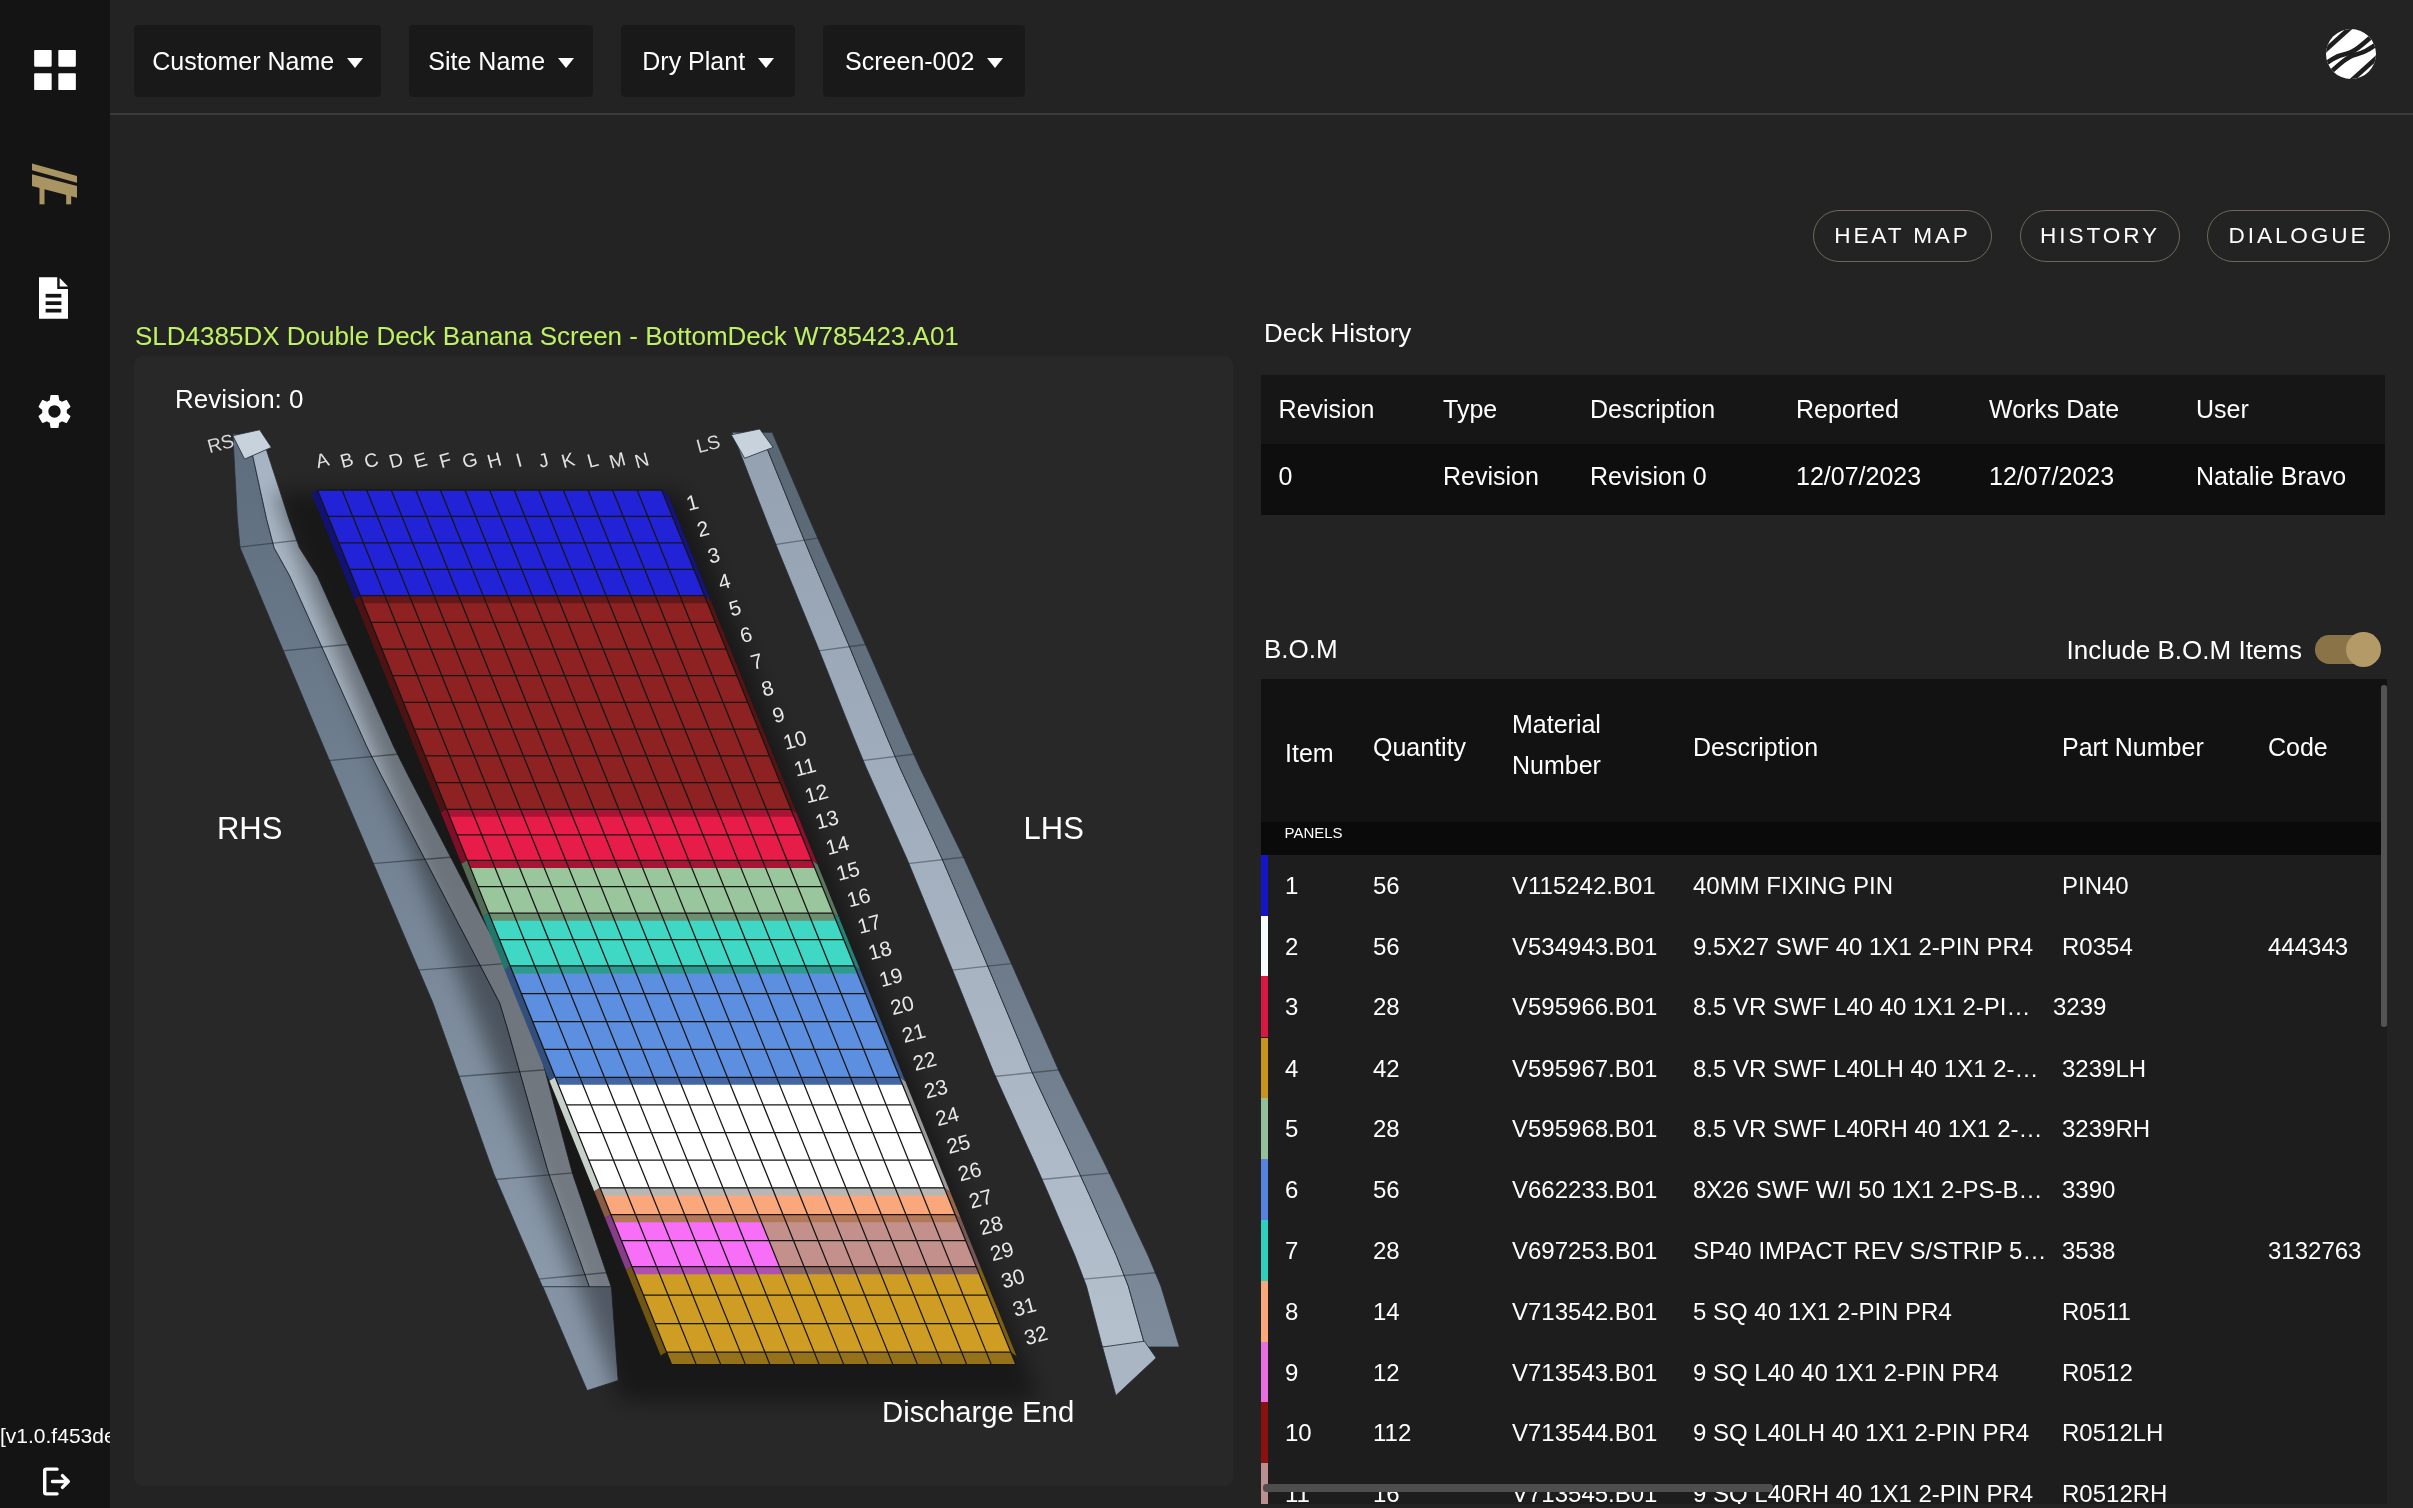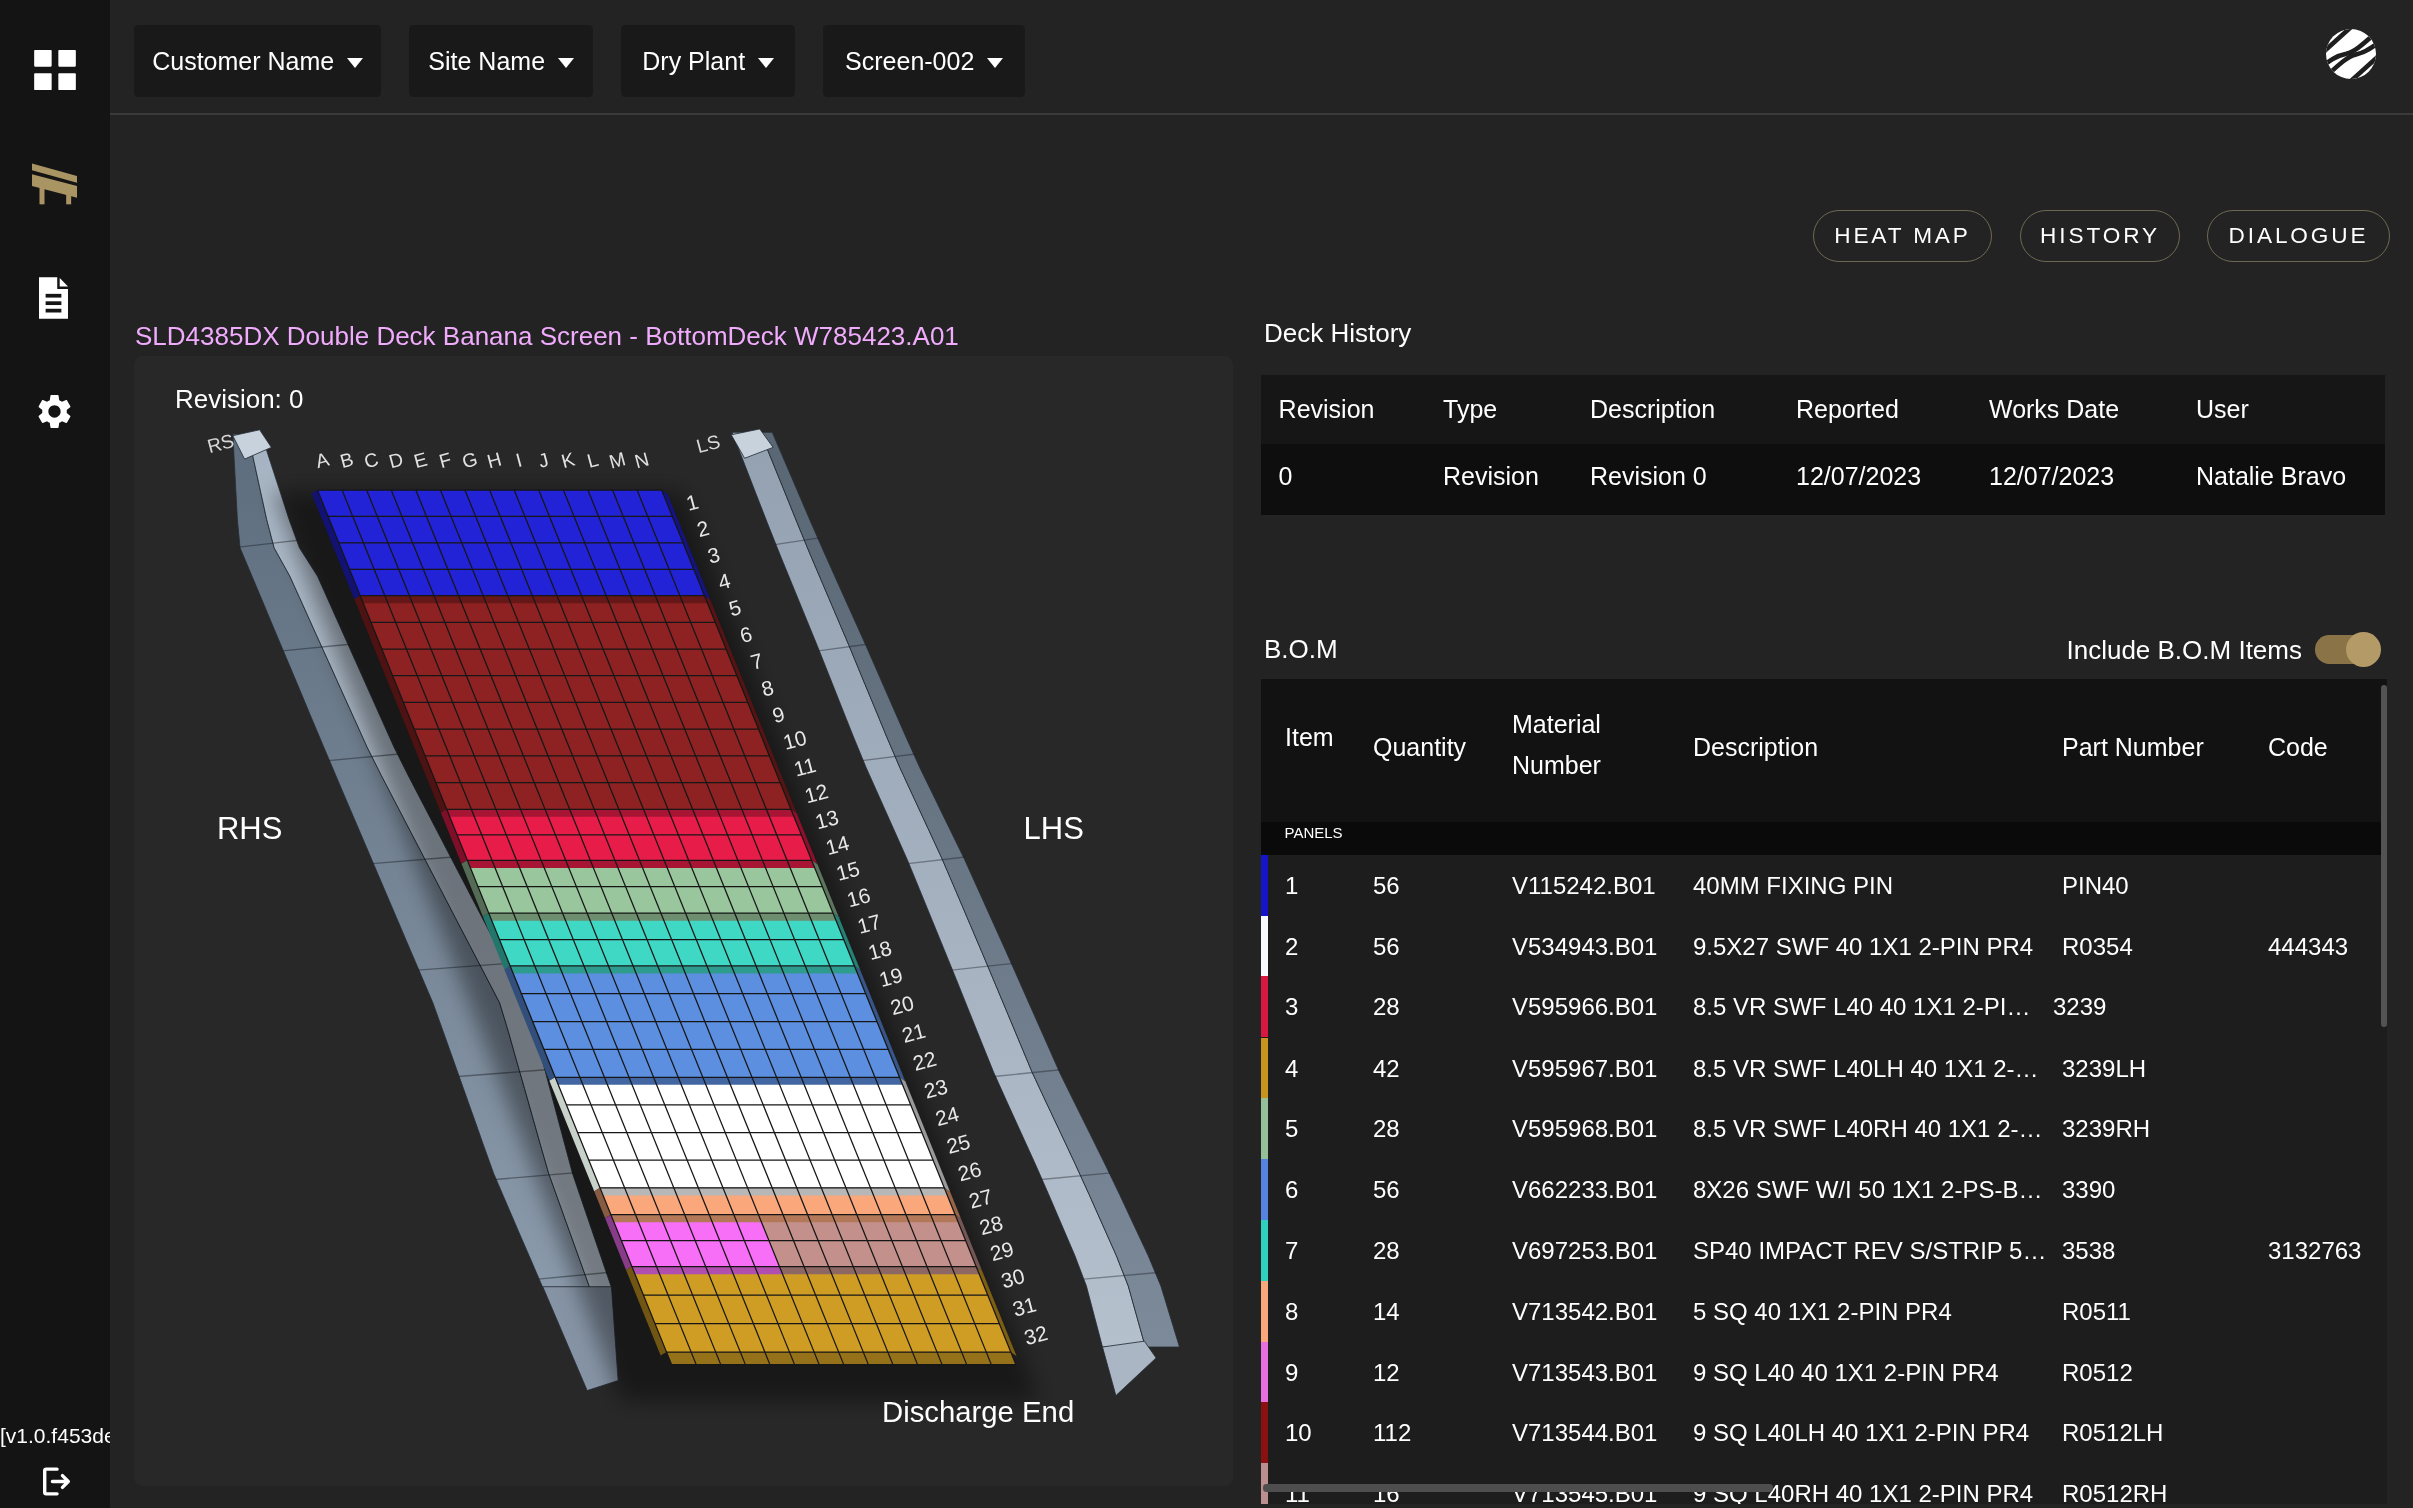--- a/index.html
+++ b/index.html
@@ -9,21 +9,21 @@
   #stage { position:relative; width:2413px; height:1508px; }
   #sidebar { position:absolute; left:0; top:0; width:110px; height:1508px; background:#141414; }
   .topbtn { position:absolute; top:25px; height:72px; background:#191919; border-radius:4.2px;
     display:flex; align-items:center; justify-content:center; font-size:25px; color:#fff; }
   .caret { width:0; height:0; border-left:8.4px solid transparent; border-right:8.4px solid transparent;
     border-top:10px solid #fff; margin-left:12.6px; margin-top:4.2px; }
   #divider { position:absolute; left:110px; top:113px; width:2304px; height:1.7px; background:#3a3a3a; }
   #h1 { position:absolute; left:134px; top:139px; font-size:85px; letter-spacing:-1.7px; font-weight:normal; color:#fff; }
   .pill { position:absolute; top:210px; height:52px; border:1.7px solid #6e6853; border-radius:26px;
     display:flex; align-items:center; justify-content:center; font-size:22.6px; letter-spacing:2.9px; color:#fff; }
-  #paneltitle { position:absolute; left:135px; top:321px; font-size:26px; color:#f0abfc; }
+  #paneltitle { position:absolute; left:135px; top:321px; font-size:26px; color:#bef264; }
   #card { position:absolute; left:134px; top:356px; width:1099px; height:1130px; background:#282828; border-radius:8.4px; }
   
   #dh-title { position:absolute; left:1264px; top:318px; font-size:26px; }
   #dh-head { position:absolute; left:1261px; top:375px; width:1124px; height:69px; background:#161616; }
   #dh-row { position:absolute; left:1261px; top:444px; width:1124px; height:71px; background:#0e0e0e; }
   .dh { position:absolute; font-size:25px; color:#fff; }
   
   #bom-title { position:absolute; left:1264px; top:634px; font-size:26px; }
   #bom-toggle-label { position:absolute; right:111px; top:635px; font-size:26px; }
   #toggle { position:absolute; left:2315px; top:635px; width:64px; height:28.5px; background:#8a7447; border-radius:14.2px; }
@@ -315,21 +315,21 @@
   </div>
 
   <div id="bom-title">B.O.M</div>
   <div id="bom-toggle-label">Include B.O.M Items</div>
   <div id="toggle">
       <div class="knob"></div>
     </div>
 
   <div id="bom">
     <div id="bom-head">
-      <div class="bh" style="left:24px;top:44px">Item</div>
+      <div class="bh" style="left:24px;top:60px">Item</div>
       <div class="bh" style="left:112px;top:54px">Quantity</div>
       <div class="bh" style="left:251px;top:31px">Material</div>
       <div class="bh" style="left:251px;top:72px">Number</div>
       <div class="bh" style="left:432px;top:54px">Description</div>
       <div class="bh" style="left:801px;top:54px">Part Number</div>
       <div class="bh" style="left:1007px;top:54px">Code</div>
     </div>
     <div id="panels-row">
         <div class="bc" style="left:23.5px;top:1.7px;font-size:15px">PANELS</div>
       </div>

